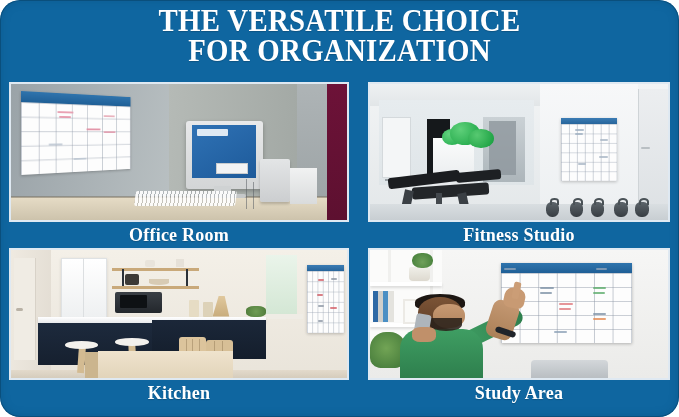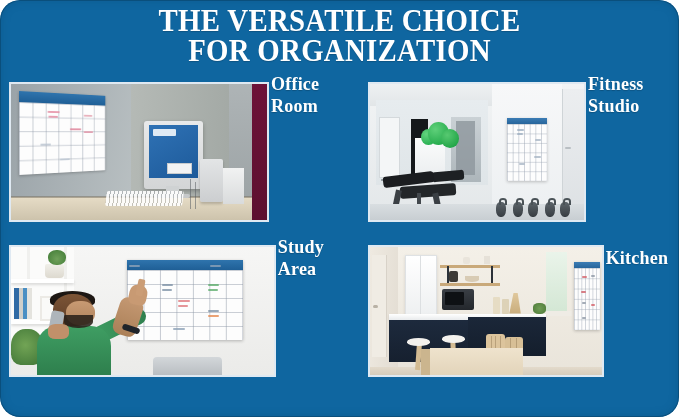--- a/index.html
+++ b/index.html
@@ -22,21 +22,21 @@
     transform:scaleX(.93);transform-origin:50% 0;
     text-shadow:0 1px 1px rgba(0,0,0,.18);
   }
   .headline .l2{display:block;}
 
   .grid{
     position:absolute;left:9px;top:82px;width:661px;height:326px;
     display:grid;grid-template-columns:340px 1fr;grid-template-rows:1fr 1fr;
     column-gap:19px;row-gap:0;
   }
-  .cell{display:flex;flex-direction:row;}
+  .cell{display:flex;flex-direction:column;}
   .photo{
     position:relative;width:100%;height:140px;overflow:hidden;
     border:2px solid #dfe9f2;box-sizing:border-box;background:#cfd6da;
   }
   .cap{
     height:26px;display:flex;align-items:center;justify-content:center;
     color:#ffffff;font-family:"Liberation Serif",serif;font-weight:bold;
     font-size:19px;letter-spacing:.2px;transform:scaleX(.95);
     text-shadow:0 1px 1px rgba(0,0,0,.2);
   }
@@ -267,70 +267,20 @@
           <div class="kb" style="left:82%;"></div>
           <div class="kb" style="left:89%;"></div>
         </div>
       </div>
       <div class="cap">Fitness Studio</div>
     </div>
 
     <div class="cell r2">
       <div class="photo">
         <div class="sc">
-          <div class="q st-bg"></div>
-          <div class="q st-shelf"></div>
-          <div class="q st-up1"></div>
-          <div class="q st-up2"></div>
-          <div class="q st-sh1"></div>
-          <div class="q st-sh2"></div>
-          <div class="q st-pot"></div>
-          <div class="q st-fol"></div>
-          <div class="q st-books"></div>
-          <div class="q st-frame"></div>
-          <div class="q st-plant2"></div>
-
-          <div class="q st-cal calL">
-            <div class="hd"></div>
-            <div class="bd">
-              <span class="ink" style="left:2%;top:6%;width:9%;background:#8fa3b8;"></span>
-              <span class="ink" style="left:72%;top:6%;width:9%;background:#8fa3b8;"></span>
-              <span class="ink" style="left:30%;top:30%;width:10%;background:#7f93a8;"></span>
-              <span class="ink" style="left:30%;top:36%;width:9%;background:#7f93a8;"></span>
-              <span class="ink" style="left:70%;top:30%;width:10%;background:#5fae6e;"></span>
-              <span class="ink" style="left:70%;top:36%;width:9%;background:#5fae6e;"></span>
-              <span class="ink" style="left:44%;top:50%;width:11%;background:#e07b80;"></span>
-              <span class="ink" style="left:44%;top:56%;width:9%;background:#e07b80;"></span>
-              <span class="ink" style="left:70%;top:62%;width:10%;background:#7f93a8;"></span>
-              <span class="ink" style="left:70%;top:68%;width:10%;background:#e58b52;"></span>
-              <span class="ink" style="left:40%;top:84%;width:10%;background:#8fa3b8;"></span>
-            </div>
-          </div>
-
-          <div class="q st-laptop"></div>
-          <div class="q st-arm"></div>
-          <div class="q st-body"></div>
-          <div class="q st-fore"></div>
-          <div class="q st-watch"></div>
-          <div class="q st-hand"></div>
-          <div class="q st-fing"></div>
-          <div class="q st-hair"></div>
-          <div class="q st-head"></div>
-          <div class="q st-face"></div>
-          <div class="q st-beard"></div>
-          <div class="q st-phone"></div>
-          <div class="q st-phHand"></div>
-        </div>
-      </div>
-      <div class="cap">Study Area</div>
-    </div>
-
-    <div class="cell r2">
-      <div class="photo">
-        <div class="sc">
           <div class="q kt-bg"></div>
           <div class="q kt-wallL"></div>
           <div class="q kt-door"></div>
           <div class="q kt-knob"></div>
           <div class="q kt-win"></div>
           <div class="q kt-winF"></div>
           <div class="q kt-fridge"></div>
           <div class="q kt-fdiv"></div>
           <div class="q kt-shelf1"></div>
           <div class="q kt-shelf2"></div>
@@ -376,14 +326,64 @@
             <span class="kt-slat" style="left:30%;top:5%;height:58%;"></span>
             <span class="kt-slat" style="left:60%;top:5%;height:58%;"></span>
           </div>
           <div class="q kt-chair3"></div>
           <div class="q kt-table"></div>
         </div>
       </div>
       <div class="cap">Kitchen</div>
     </div>
 
+    <div class="cell r2">
+      <div class="photo">
+        <div class="sc">
+          <div class="q st-bg"></div>
+          <div class="q st-shelf"></div>
+          <div class="q st-up1"></div>
+          <div class="q st-up2"></div>
+          <div class="q st-sh1"></div>
+          <div class="q st-sh2"></div>
+          <div class="q st-pot"></div>
+          <div class="q st-fol"></div>
+          <div class="q st-books"></div>
+          <div class="q st-frame"></div>
+          <div class="q st-plant2"></div>
+
+          <div class="q st-cal calL">
+            <div class="hd"></div>
+            <div class="bd">
+              <span class="ink" style="left:2%;top:6%;width:9%;background:#8fa3b8;"></span>
+              <span class="ink" style="left:72%;top:6%;width:9%;background:#8fa3b8;"></span>
+              <span class="ink" style="left:30%;top:30%;width:10%;background:#7f93a8;"></span>
+              <span class="ink" style="left:30%;top:36%;width:9%;background:#7f93a8;"></span>
+              <span class="ink" style="left:70%;top:30%;width:10%;background:#5fae6e;"></span>
+              <span class="ink" style="left:70%;top:36%;width:9%;background:#5fae6e;"></span>
+              <span class="ink" style="left:44%;top:50%;width:11%;background:#e07b80;"></span>
+              <span class="ink" style="left:44%;top:56%;width:9%;background:#e07b80;"></span>
+              <span class="ink" style="left:70%;top:62%;width:10%;background:#7f93a8;"></span>
+              <span class="ink" style="left:70%;top:68%;width:10%;background:#e58b52;"></span>
+              <span class="ink" style="left:40%;top:84%;width:10%;background:#8fa3b8;"></span>
+            </div>
+          </div>
+
+          <div class="q st-laptop"></div>
+          <div class="q st-arm"></div>
+          <div class="q st-body"></div>
+          <div class="q st-fore"></div>
+          <div class="q st-watch"></div>
+          <div class="q st-hand"></div>
+          <div class="q st-fing"></div>
+          <div class="q st-hair"></div>
+          <div class="q st-head"></div>
+          <div class="q st-face"></div>
+          <div class="q st-beard"></div>
+          <div class="q st-phone"></div>
+          <div class="q st-phHand"></div>
+        </div>
+      </div>
+      <div class="cap">Study Area</div>
+    </div>
+
   </div>
 </div>
 
 </body></html>

